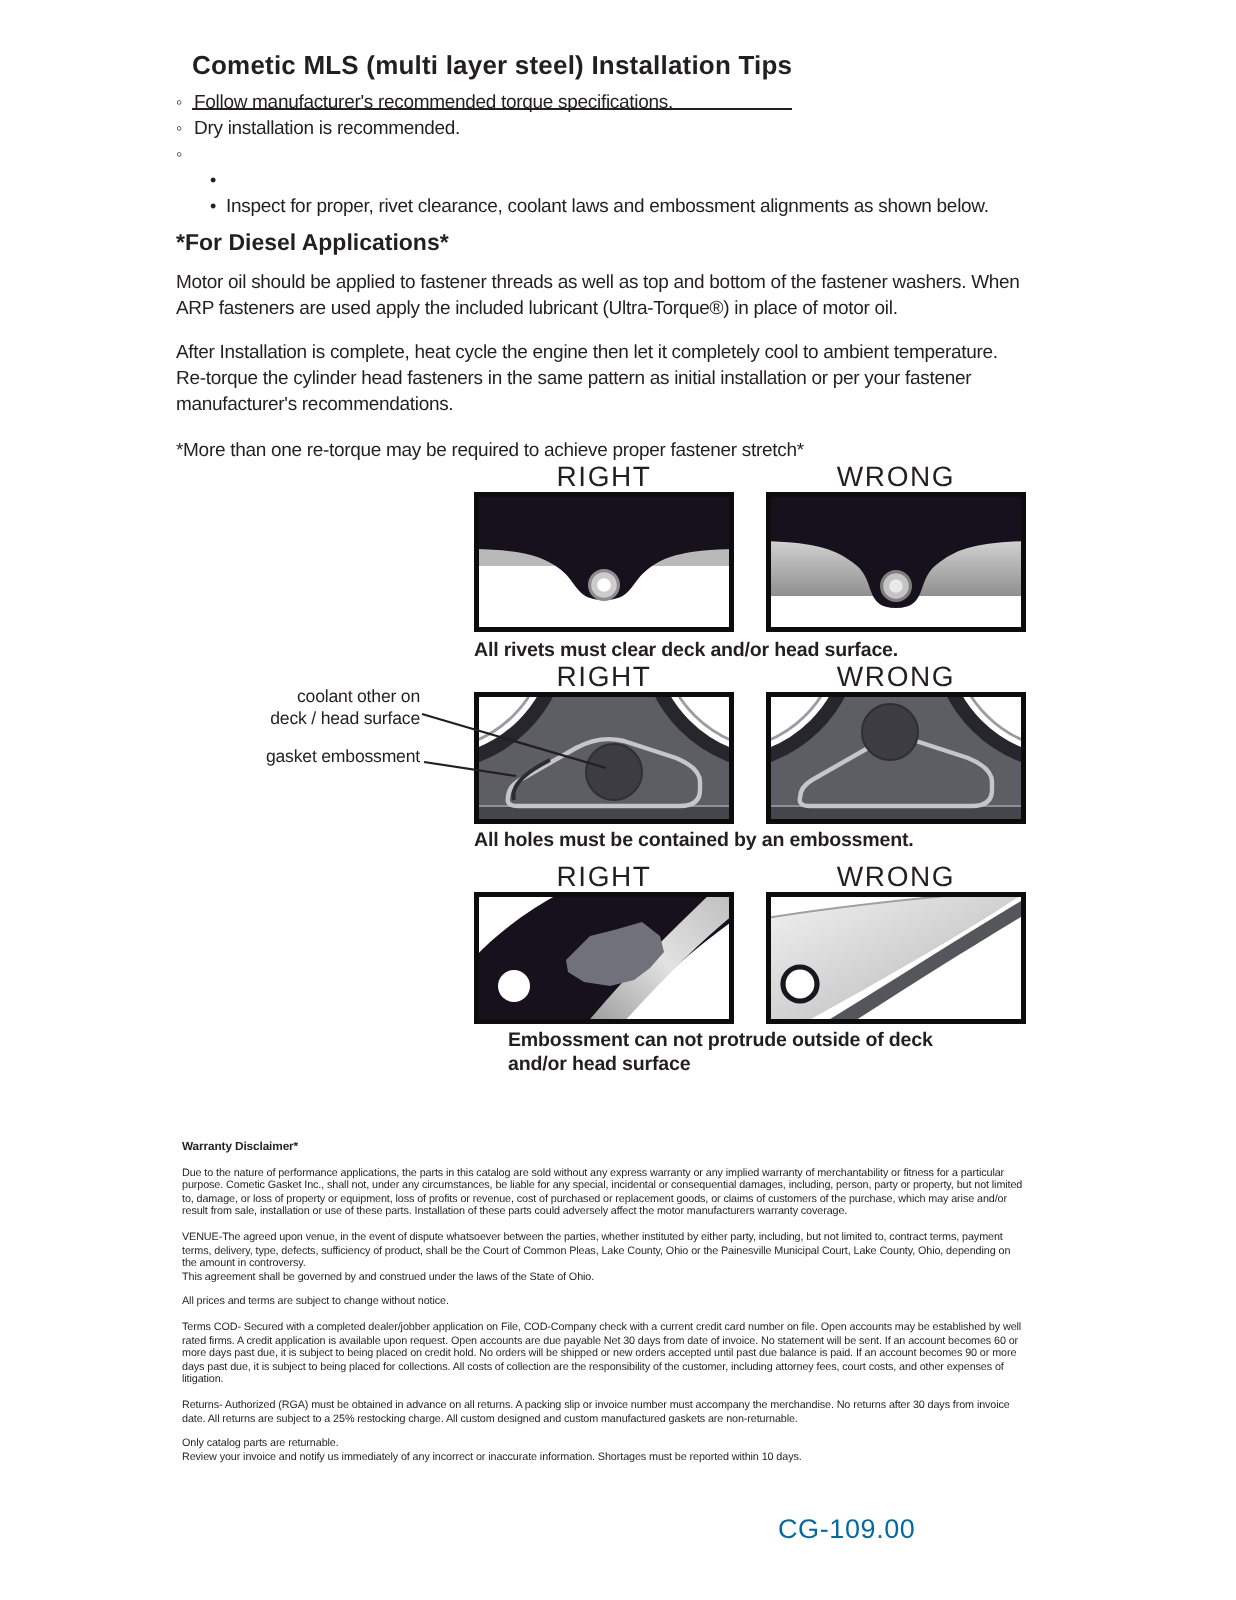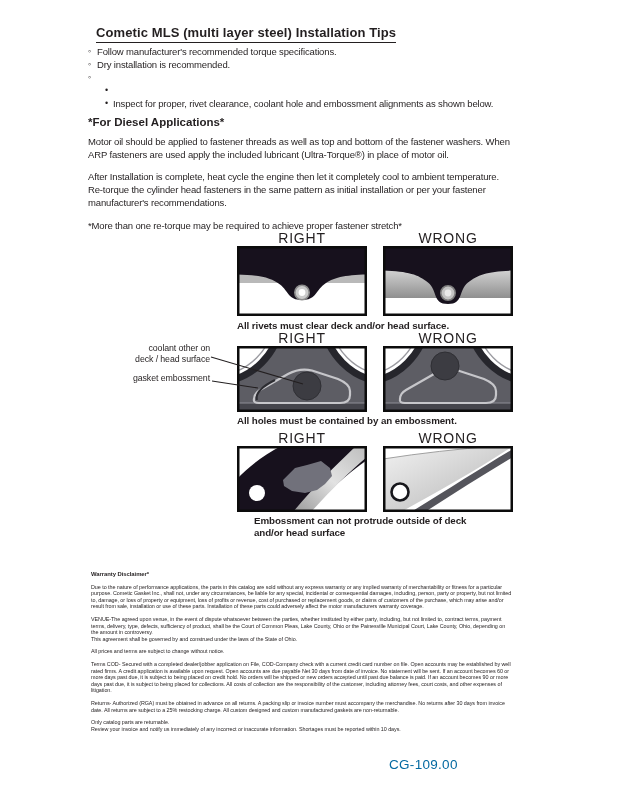--- a/index.html
+++ b/index.html
@@ -4,21 +4,21 @@
 <style>
   * { margin:0; padding:0; box-sizing:border-box; }
   html,body { background:#ffffff; }
   .page {
     position:relative; width:618px; height:800px; background:#ffffff;
     font-family:"Liberation Sans", sans-serif; color:#231f20; overflow:hidden;
   }
   .title {
     position:absolute; left:96px; top:25px;
     font-size:13px; font-weight:bold; letter-spacing:0.1px;
-    border-bottom:1.5px solid #231f20; padding-bottom:2px;
+    border-bottom:1.5px solid #231f20; padding-bottom:14px;
   }
   .tips { position:absolute; left:88px; top:45px; width:432px;
           font-size:9.5px; letter-spacing:-0.15px; line-height:13.1px; }
   .tip { display:flex; }
   .tip .mk { width:9px; flex:0 0 9px; font-size:9px; }
   .tip.sub { padding-left:17px; }
   .tip.sub .mk { width:8px; flex:0 0 8px; }
   .diesel { position:absolute; left:88px; top:116px; width:424px;
             font-size:9.5px; letter-spacing:-0.15px; line-height:13.1px; }
   .diesel h2 { font-size:11.5px; letter-spacing:0; margin-bottom:6px; }
@@ -57,21 +57,21 @@
       <span>Dry installation is recommended.</span>
     </div>
     <div class="tip">
       <span class="mk">◦</span>
     </div>
     <div class="tip sub">
       <span class="mk">•</span>
     </div>
     <div class="tip sub">
       <span class="mk">•</span>
-      <span>Inspect for proper, rivet clearance, coolant hole and embossment alignments as shown below.</span>
+      <span>Inspect for proper, rivet clearance, coolant laws and embossment alignments as shown below.</span>
     </div>
   </div>
 
   <div class="diesel">
     <h2>*For Diesel Applications*</h2>
     <p>Motor oil should be applied to fastener threads as well as top and bottom of the fastener washers. When ARP fasteners are used apply the included lubricant (Ultra-Torque®) in place of motor oil.</p>
     <p>After Installation is complete, heat cycle the engine then let it completely cool to ambient temperature. Re-torque the cylinder head fasteners in the same pattern as initial installation or per your fastener manufacturer's recommendations.</p>
     <p>*More than one re-torque may be required to achieve proper fastener stretch*</p>
   </div>
 

